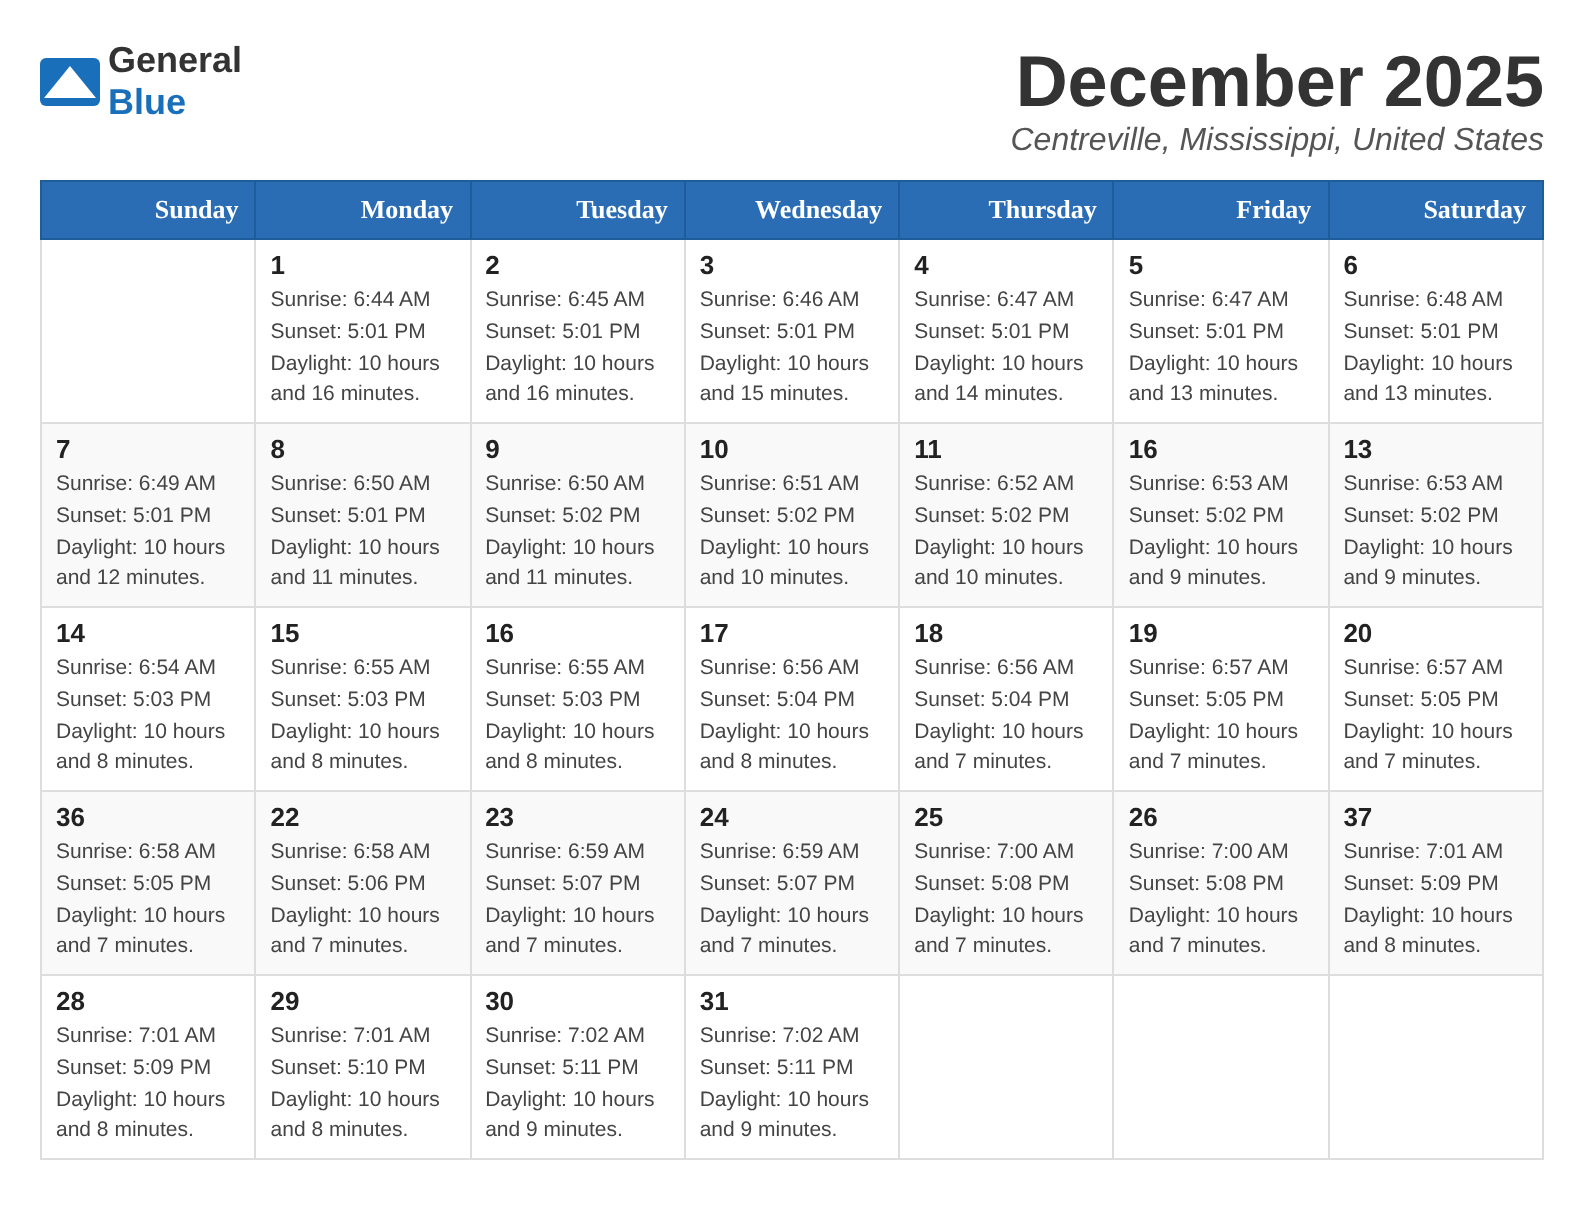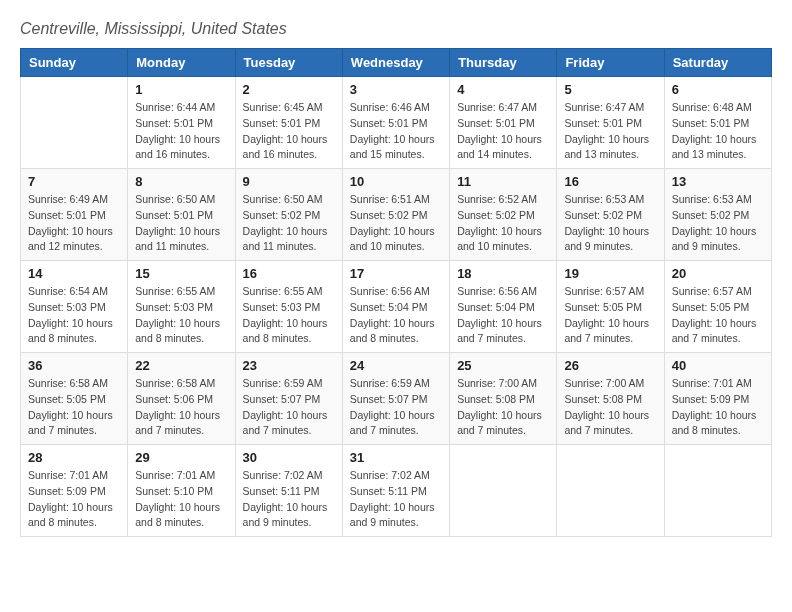--- a/index.html
+++ b/index.html
@@ -52,22 +52,23 @@
       width: 100%;
       border-collapse: collapse;
       border: 1px solid #ccc;
     }
     .calendar th {
       background-color: #2a6db5;
       color: #fff;
       font-size: 13px;
       font-weight: bold;
       padding: 6px 8px;
-      text-align: left;
+      text-align: right;
       border: 1px solid #1e5c9a;
+      font-family: Liberation Serif, serif;
     }
     .calendar td {
       vertical-align: top;
       padding: 5px 7px;
       border: 1px solid #ddd;
       font-size: 11px;
       color: #333;
       width: 107px;
       min-height: 80px;
       background: #fff;
@@ -88,21 +89,32 @@
       line-height: 1.5;
     }
     .empty-cell {
       background: #fff !important;
     }
   </style>
 </head>
 <body>
 
 <div class="header-area">
+  <div class="logo">
+    <svg class="logo-icon" viewBox="0 0 30 24">
+      <rect x="0" y="0" width="30" height="24" rx="3" fill="#1a6fba"></rect>
+      <polygon points="15,4 28,20 2,20" fill="white"></polygon>
+    </svg>
+    <div>
+      <span class="logo-text-general">General</span><br>
+      <span class="logo-text-blue">Blue</span>
+    </div>
+  </div>
   <div class="title-area">
+    <div class="month-title">December 2025</div>
     <div class="location-title">Centreville, Mississippi, United States</div>
   </div>
 </div>
 
 <table class="calendar">
   <thead>
     <tr>
     <th>Sunday</th>
         <th>Monday</th>
         <th>Tuesday</th>
@@ -219,21 +231,21 @@
         </td>
         <td>
           <span class="day-number">25</span>
           <div class="day-info">Sunrise: 7:00 AM<br>Sunset: 5:08 PM<br>Daylight: 10 hours<br>and 7 minutes.</div>
         </td>
         <td>
           <span class="day-number">26</span>
           <div class="day-info">Sunrise: 7:00 AM<br>Sunset: 5:08 PM<br>Daylight: 10 hours<br>and 7 minutes.</div>
         </td>
         <td>
-          <span class="day-number">40</span>
+          <span class="day-number">37</span>
           <div class="day-info">Sunrise: 7:01 AM<br>Sunset: 5:09 PM<br>Daylight: 10 hours<br>and 8 minutes.</div>
         </td>
       </tr>
       <tr>
         <td>
           <span class="day-number">28</span>
           <div class="day-info">Sunrise: 7:01 AM<br>Sunset: 5:09 PM<br>Daylight: 10 hours<br>and 8 minutes.</div>
         </td>
         <td>
           <span class="day-number">29</span>

